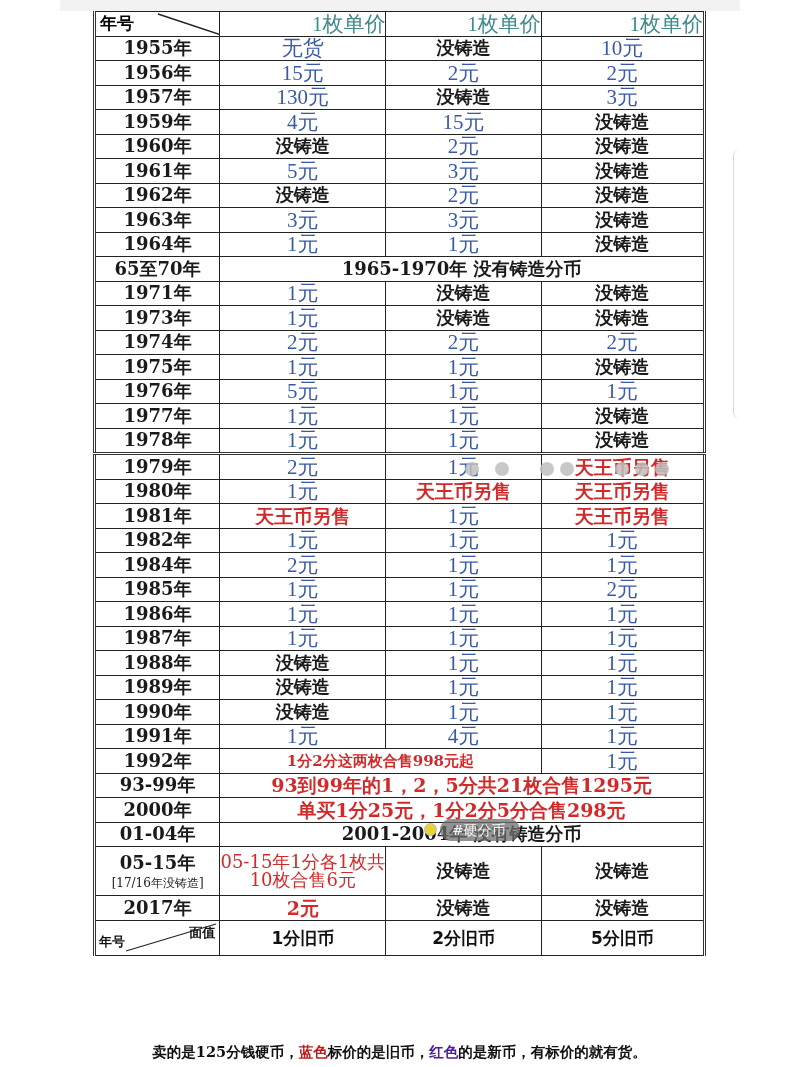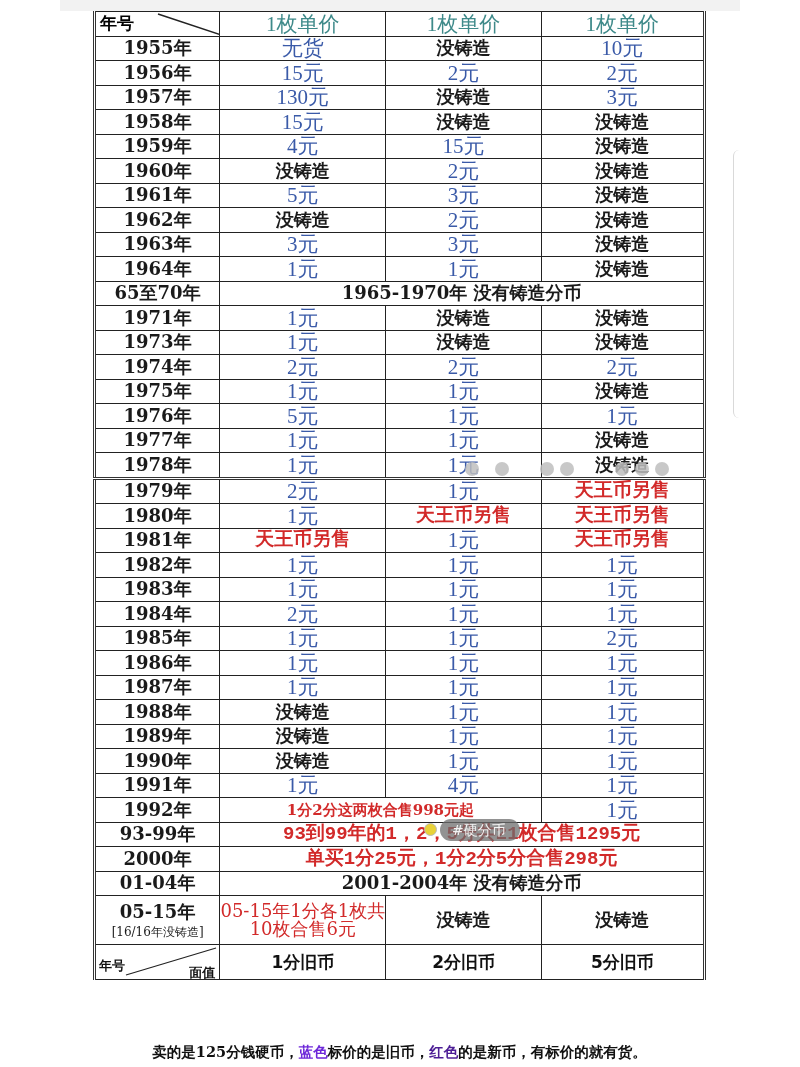--- a/index.html
+++ b/index.html
@@ -5,36 +5,36 @@
     html, body { margin: 0; padding: 0; background: #ffffff; }
     body { width: 800px; height: 1067px; position: relative; overflow: hidden; font-family: "DejaVu Serif", serif; }
     .topbar { position: absolute; left: 60px; top: 0; width: 680px; height: 11px; background: #f2f2f2; }
     .sheet { position: absolute; left: 93px; top: 11px; width: 708px; }
     table { border-collapse: collapse; width: 613px; table-layout: fixed; border-left: 3px double #333; border-right: 3px double #333; }
     td { border: 1.5px solid #222; text-align: center; padding: 0; height: 23.5px; font-size: 19px; line-height: 22px; overflow: hidden; white-space: nowrap; }
     col.c0 { width: 125px; } col.c1 { width: 166px; } col.c2 { width: 155px; } col.c3 { width: 163px; }
     .yr { font-weight: bold; font-family: "DejaVu Serif", serif; font-size: 18px; color: #1a1a1a; margin-top: 12px; }
     .blue { color: #3a5aa8; font-family: "Liberation Serif", serif; font-size: 21px; }
     .black { color: #1a1a1a; font-weight: bold; font-size: 18px; text-align: center; }
-    .red { color: #d22a2a; font-weight: bold; font-size: 19px; font-family: Liberation Mono, monospace; }
+    .red { color: #d22a2a; font-weight: bold; font-size: 19px; }
     .redsm { color: #d22a2a; font-size: 15px; font-weight: bold; }
-    .teal { color: #3f8a8a; font-family: "Liberation Serif", serif; font-size: 21px; }
+    .teal { color: #3f8a8a; font-family: "Liberation Serif", serif; font-size: 21px; text-align: right; }
     .hdr-corner { position: relative; text-align: left; font-weight: bold; font-size: 17px; }
     .hdr-corner span { position: absolute; left: 4px; top: 0; }
     .diag { position: absolute; left: 50px; top: 0; width: 90px; height: 24px; }
     .tall td { height: 48px; }
     .tall .yrsub { font-size: 12px; font-weight: normal; display: block; line-height: 16px; }
     .tall .yrmain { display: block; line-height: 24px; }
     .redblock { color: #d22a2a; font-size: 18px; line-height: 18px; white-space: normal; }
     .foot td { height: 34px; font-size: 17px; font-family: "DejaVu Sans", sans-serif; font-weight: bold; color: #111; }
     .foot .corner { position: relative; font-size: 13px; font-family: "DejaVu Serif", serif; }
     .foot .corner .l { position: absolute; left: 3px; bottom: 2px; }
-    .foot .corner .r { position: absolute; right: 4px; top: 17px; }
+    .foot .corner .r { position: absolute; right: 4px; top: 1px; }
     .note { position: absolute; left: 93px; top: 1043px; width: 613px; text-align: center; font-size: 14.5px; color: #111; font-weight: bold; }
-    .note .b { color: #6d28d9; } .note .r { color: #4c1d95; }
+    .note .b { color: #b91c1c; } .note .r { color: #4c1d95; }
     .gap td { border-top: 3px double #333; }
     .scrollhint { position: absolute; left: 733px; top: 150px; width: 6px; height: 268px; border-left: 1px solid #d9d9d9; border-top-left-radius: 6px; border-bottom-left-radius: 6px; }
     .tag { position: absolute; left: 440px; top: 819px; height: 22px; padding: 0 14px 0 12px; background: rgba(110,110,110,0.75); color: #f4f4f4; border-radius: 12px; font-size: 14px; line-height: 22px; font-family: "DejaVu Sans", sans-serif; }
     .tagdot { position: absolute; left: 424px; top: 823px; width: 11px; height: 11px; border-radius: 50%; background: #e8d23a; border: 1px solid #bbb; }
     .dots { position: absolute; left: 465px; top: 462px; width: 215px; height: 16px; }
     .dots span { position: absolute; top: 0; width: 14px; height: 14px; border-radius: 50%; background: rgba(190,190,190,0.85); }
   </style>
 </head>
 <body>
 
@@ -72,26 +72,20 @@
           <td class="blue">2元</td>
           <td class="blue">2元</td>
         </tr>
         <tr>
           <td class="yr">1957年</td>
           <td class="blue">130元</td>
           <td class="black">没铸造</td>
           <td class="blue">3元</td>
         </tr>
         <tr>
-          <td class="yr">1958年</td>
-          <td class="blue">15元</td>
-          <td class="black">没铸造</td>
-          <td class="black">没铸造</td>
-        </tr>
-        <tr>
           <td class="yr">1959年</td>
           <td class="blue">4元</td>
           <td class="blue">15元</td>
           <td class="black">没铸造</td>
         </tr>
         <tr>
           <td class="yr">1960年</td>
           <td class="black">没铸造</td>
           <td class="blue">2元</td>
           <td class="black">没铸造</td>
@@ -184,26 +178,20 @@
           <td class="blue">1元</td>
           <td class="red">天王币另售</td>
         </tr>
         <tr>
           <td class="yr">1982年</td>
           <td class="blue">1元</td>
           <td class="blue">1元</td>
           <td class="blue">1元</td>
         </tr>
         <tr>
-          <td class="yr">1983年</td>
-          <td class="blue">1元</td>
-          <td class="blue">1元</td>
-          <td class="blue">1元</td>
-        </tr>
-        <tr>
           <td class="yr">1984年</td>
           <td class="blue">2元</td>
           <td class="blue">1元</td>
           <td class="blue">1元</td>
         </tr>
         <tr>
           <td class="yr">1985年</td>
           <td class="blue">1元</td>
           <td class="blue">1元</td>
           <td class="blue">2元</td>
@@ -257,23 +245,29 @@
           <td class="yr">2000年</td>
           <td class="red" colspan="3">单买1分25元，1分2分5分合售298元</td>
         </tr>
         <tr>
           <td class="yr">01-04年</td>
           <td class="black" colspan="3">2001-2004年  没有铸造分币</td>
         </tr>
         <tr class="tall">
           <td class="yr">
             <span class="yrmain">05-15年</span>
-            <span class="yrsub">[16/16年没铸造]</span>
+            <span class="yrsub">[17/16年没铸造]</span>
           </td>
           <td class="redblock">05-15年1分各1枚共10枚合售6元</td>
+          <td class="black">没铸造</td>
+          <td class="black">没铸造</td>
+        </tr>
+        <tr>
+          <td class="yr">2017年</td>
+          <td class="red">2元</td>
           <td class="black">没铸造</td>
           <td class="black">没铸造</td>
         </tr>
         <tr class="foot">
           <td class="corner">
             <svg style="position:absolute;left:0;top:0" width="125" height="34">
               <line x1="30" y1="30" x2="120" y2="3" stroke="#222" stroke-width="1.2"></line>
             </svg>
             <span class="l">年号</span>
             <span class="r">面值</span>

